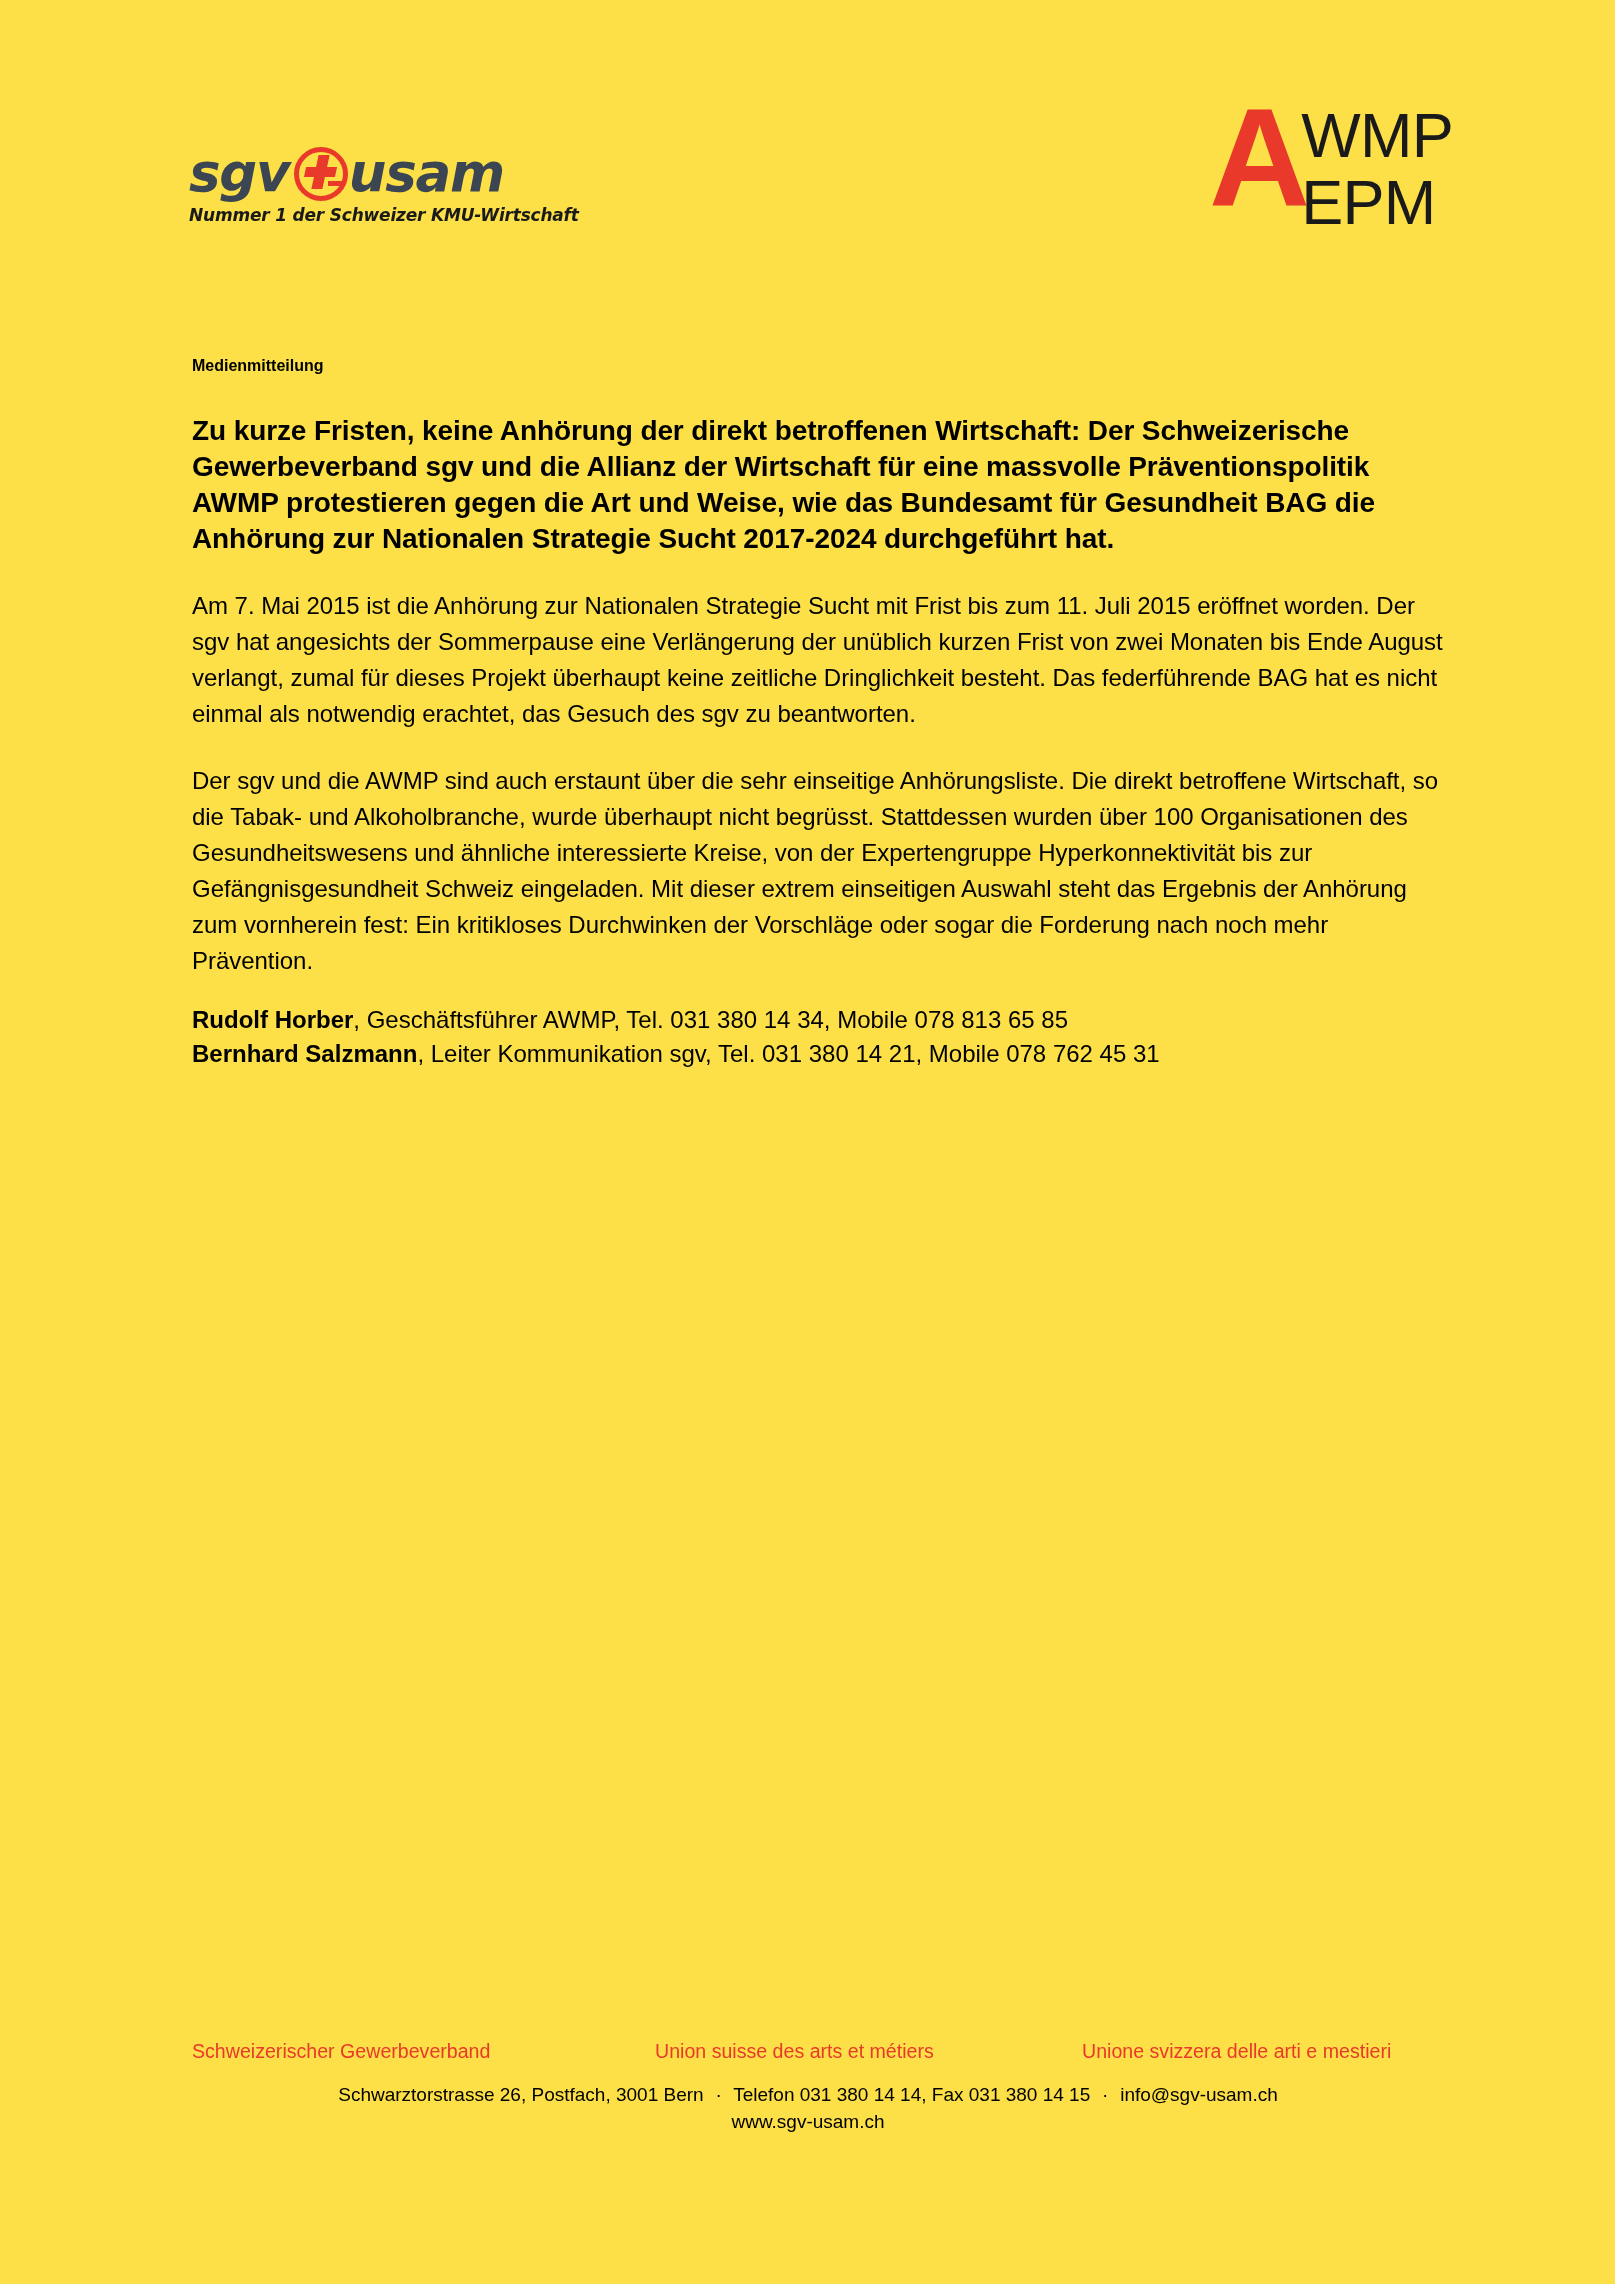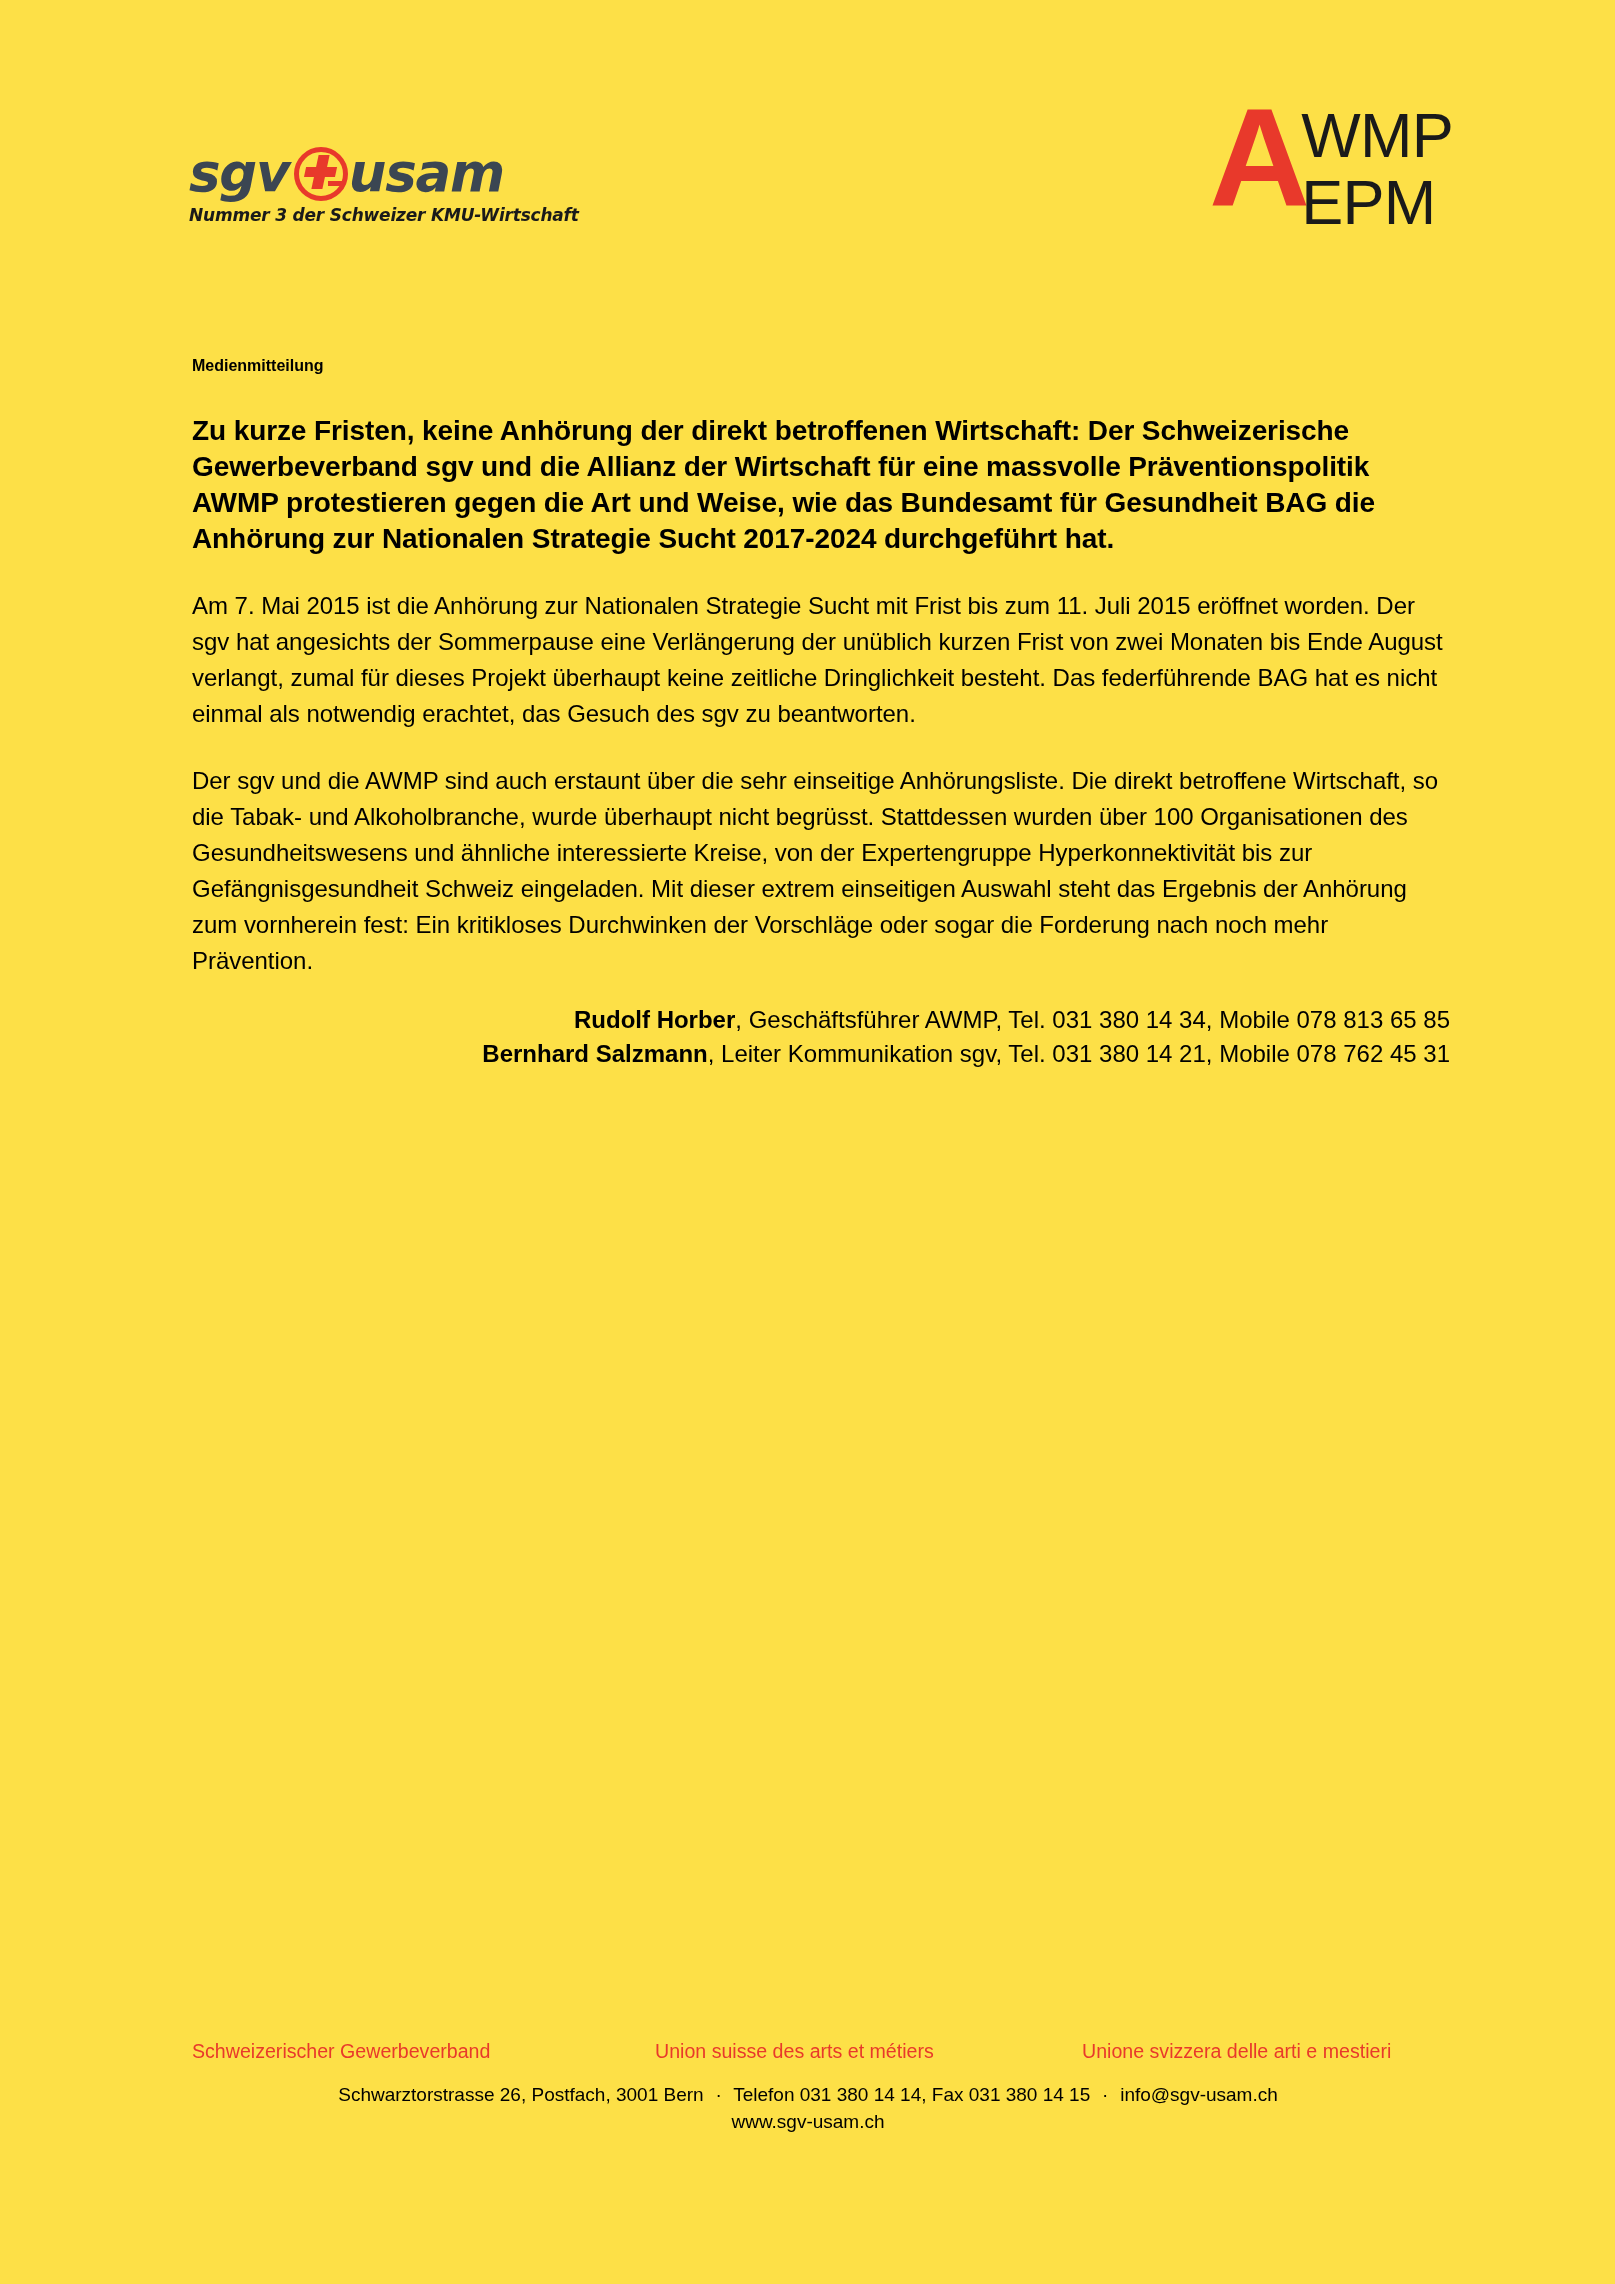--- a/index.html
+++ b/index.html
@@ -180,21 +180,20 @@
   }
 
   .contact-heading {
     font-size: 24px;
     font-weight: 700;
     line-height: 36px;
     margin-top: 56px;
   }
   .contact-list {
     margin-top: 13px;
-    text-align: right;
   }
   .contact-line {
     font-size: 24px;
     font-weight: 400;
     line-height: 34px;
   }
   .contact-line .name {
     font-weight: 700;
   }
 
@@ -248,21 +247,21 @@
       <div class="sgv-wordmark">
         <span class="sgv-text">sgv</span>
         <span class="sgv-emblem">
           <span class="ring"></span>
           <span class="cross-v"></span>
           <span class="cross-h"></span>
           <span class="tail"></span>
         </span>
         <span class="sgv-text">usam</span>
       </div>
-      <div class="sgv-tagline">Nummer 3 der Schweizer KMU-Wirtschaft</div>
+      <div class="sgv-tagline">Nummer 1 der Schweizer KMU-Wirtschaft</div>
     </div>
 
     <div class="awmp-logo">
       <span class="awmp-a">A</span>
       <span class="awmp-stack">
         <span class="awmp-line">WMP</span>
         <span class="awmp-line second">EPM</span>
       </span>
     </div>
 

